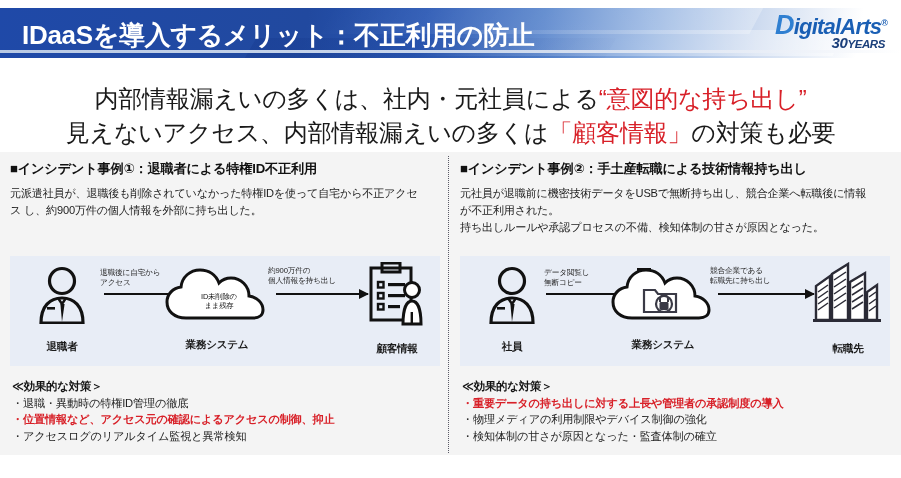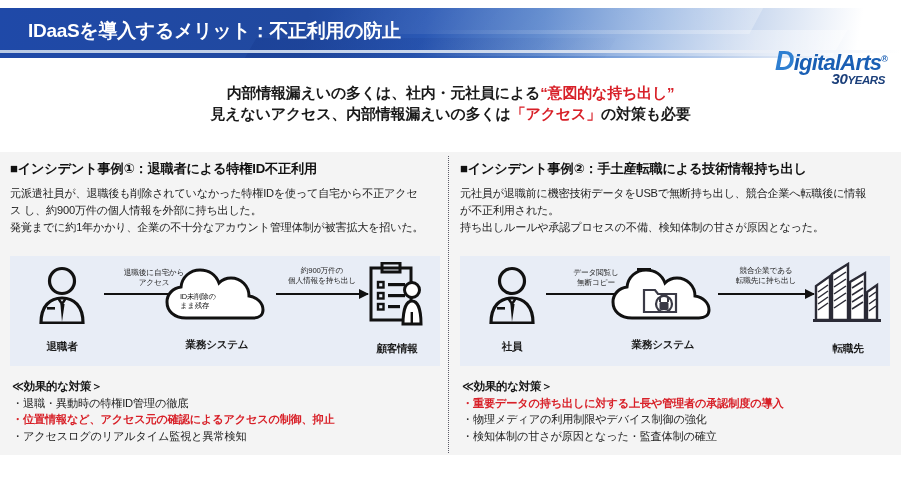--- a/index.html
+++ b/index.html
@@ -57,43 +57,42 @@
   }
   .header-sheen-3 {
     position: absolute;
     left: 250px; top: 30px;
     width: 360px; height: 22px;
     background: linear-gradient(90deg, rgba(20,55,140,0.35), rgba(70,110,190,0.05));
     transform: skewX(-30deg);
   }
   .header-title {
     position: absolute;
-    left: 28px; top: 10px;
-    font-size: 19px;
+    left: 22px; top: 10px;
+    font-size: 26px;
     font-weight: bold;
     color: #ffffff;
     letter-spacing: -0.3px;
     white-space: nowrap;
     z-index: 5;
   }
   .header-underline {
     position: absolute;
     left: 0; top: 50px;
     width: 901px; height: 3px;
     background: linear-gradient(90deg, #b9c9e4 0%, #ccd8ec 55%, #e9eef7 85%, #ffffff 100%);
   }
 
   
   .logo {
     position: absolute;
     right: 14px; top: 8px;
     width: 165px; height: 46px;
     z-index: 6;
     text-align: right;
-    margin-top: 36px;
   }
   .logo-main {
     position: absolute;
     right: 0; top: 2px;
     font-size: 22px;
     font-weight: bold;
     font-style: italic;
     color: #1a5fb4;
     letter-spacing: -0.8px;
     white-space: nowrap;
@@ -123,22 +122,22 @@
 
   
   .lead {
     position: absolute;
     left: 0; top: 82px;
     width: 901px;
     text-align: center;
     line-height: 1.42;
   }
   .lead-line {
-    font-size: 15px;
-    font-weight: bold;
+    font-size: 24px;
+    font-weight: normal;
     color: #1a1a1a;
     white-space: nowrap;
     letter-spacing: -0.2px;
   }
   .hl-red { color: #d82028; }
 
   
   .content {
     position: absolute;
     left: 0; top: 152px;
@@ -191,21 +190,21 @@
     text-align: center;
   }
   .node-label {
     font-size: 10.6px;
     font-weight: bold;
     color: #1b1b1b;
     margin-top: 12px;
     white-space: nowrap;
     letter-spacing: -0.3px;
   }
-  .arrow-wrap { position: absolute; text-align: center; }
+  .arrow-wrap { position: absolute; text-align: left; }
   .arrow-caption {
     font-size: 7.7px;
     color: #262626;
     line-height: 1.28;
     white-space: nowrap;
     letter-spacing: -0.2px;
   }
   .arrow-line {
     position: relative;
     height: 2px;
@@ -215,26 +214,26 @@
   .arrow-line::after {
     content: "";
     position: absolute;
     right: -1px; top: -4px;
     border-left: 10px solid #111;
     border-top: 5px solid transparent;
     border-bottom: 5px solid transparent;
   }
   .cloud-text {
     position: absolute;
-    left: 18px; right: 0;
+    left: 4px; right: 0;
     top: 26px;
     font-size: 7.4px;
     line-height: 1.25;
     color: #111;
-    text-align: left;
+    text-align: center;
     letter-spacing: -0.2px;
   }
 
   
   .measures {
     position: absolute;
     top: 378px;
     width: 430px;
     font-size: 11.2px;
     line-height: 1.48;
@@ -268,32 +267,31 @@
   </div>
   <div class="header-underline"></div>
 
   <div class="logo">
     <div class="logo-main"><span class="logo-d">D</span><span>igitalArts</span><span class="logo-reg">®</span></div>
     <div class="logo-sub"><span>30</span><span class="yrs">YEARS</span></div>
   </div>
 
   <div class="lead">
     <div class="lead-line"><span>内部情報漏えいの多くは、社内・元社員による</span><span class="hl-red">“意図的な持ち出し”</span></div>
-    <div class="lead-line"><span>見えないアクセス、内部情報漏えいの多くは</span><span class="hl-red">「アクセス」</span><span>の対策も必要</span></div>
+    <div class="lead-line"><span>見えないアクセス、内部情報漏えいの多くは</span><span class="hl-red">「顧客情報」</span><span>の対策も必要</span></div>
   </div>
 
   <div class="content"></div>
   <div class="divider"></div>
 
   <div class="panel panel-left">
     <div class="panel-heading">■インシデント事例①：退職者による特権ID不正利用</div>
     <div class="panel-body">
       <p>元派遣社員が、退職後も削除されていなかった特権IDを使って自宅から不正アクセ</p>
       <p>ス し、約900万件の個人情報を外部に持ち出した。</p>
-      <p>発覚までに約1年かかり、企業の不十分なアカウント管理体制が被害拡大を招いた。</p>
     </div>
   </div>
 
   <div class="diagram diagram-left">
 
     <div class="node" style="left:12px; top:10px; width:80px;">
       <svg width="54" height="58" viewBox="0 0 54 58">
         <circle cx="27" cy="15" r="12.5" fill="none" stroke="#111" stroke-width="3.2"></circle>
         <path d="M6 57 C6 40 15 32 27 32 C39 32 48 40 48 57 Z" fill="none" stroke="#111" stroke-width="3.2"></path>
         <path d="M23 32 L27 38 L31 32" fill="none" stroke="#111" stroke-width="2.4"></path>

